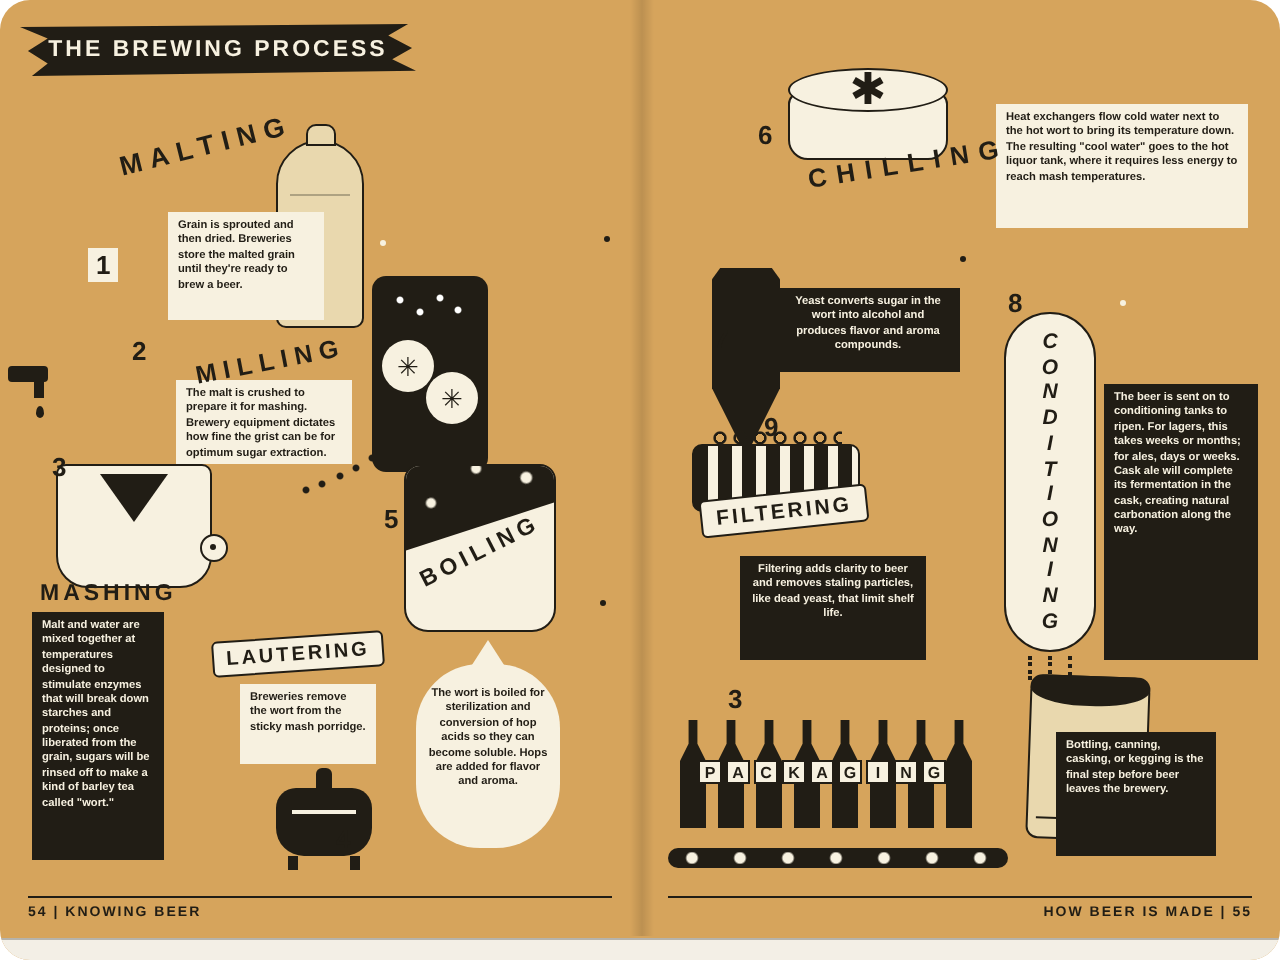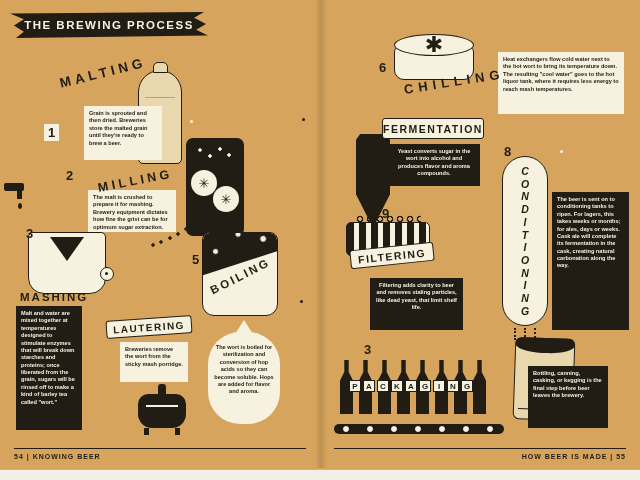--- a/index.html
+++ b/index.html
@@ -1,21 +1,21 @@
 <!DOCTYPE html>
 <html><head>
 <meta charset="utf-8">
 <style>
   :root{
     --bg:#d6a45c; --ink:#211d15; --paper:#f7f1e0; --cream:#e9d8ae;
   }
   *{margin:0;padding:0;box-sizing:border-box;}
   body{width:640px;height:480px;overflow:hidden;}
   .page{position:relative;width:640px;height:480px;background:var(--bg);
-        font-family:"Liberation Sans",sans-serif;color:var(--ink);overflow:hidden;}
+        font-family:"Liberation Sans",sans-serif;color:var(--ink);overflow:hidden;border-radius:15px;}
 
   
   .banner{position:absolute;left:10px;top:12px;width:198px;height:26px;background:var(--ink);
           color:var(--paper);display:flex;align-items:center;justify-content:center;
           font-weight:bold;font-size:11.5px;letter-spacing:1.5px;z-index:5;
           clip-path:polygon(0 6%,98% 0,93% 22%,99% 46%,94% 68%,100% 90%,3% 100%,7% 76%,2% 52%,7% 28%);}
 
   
   .word{position:absolute;font-weight:bold;color:var(--ink);transform-origin:left center;z-index:4;white-space:nowrap;}
   #w-malting{left:60px;top:76px;transform:rotate(-14deg);font-size:13.5px;letter-spacing:4px;}
@@ -200,21 +200,20 @@
   <div class="txt" id="d2">The malt is crushed to prepare it for mashing. Brewery equipment dictates how fine the grist can be for optimum sugar extraction.</div>
   <div class="txt dark" id="d3">Malt and water are mixed together at temperatures designed to stimulate enzymes that will break down starches and proteins; once liberated from the grain, sugars will be rinsed off to make a kind of barley tea called "wort."</div>
   <div class="txt" id="d4">Breweries remove the wort from the sticky mash porridge.</div>
   <div class="txt drop" id="d5">The wort is boiled for sterilization and conversion of hop acids so they can become soluble. Hops are added for flavor and aroma.</div>
   <div class="txt" id="d6">Heat exchangers flow cold water next to the hot wort to bring its temperature down. The resulting "cool water" goes to the hot liquor tank, where it requires less energy to reach mash temperatures.</div>
   <div class="txt dark" id="d7">Yeast converts sugar in the wort into alcohol and produces flavor and aroma compounds.</div>
   <div class="txt dark" id="d8">The beer is sent on to conditioning tanks to ripen. For lagers, this takes weeks or months; for ales, days or weeks. Cask ale will complete its fermentation in the cask, creating natural carbonation along the way.</div>
   <div class="txt dark" id="d9">Filtering adds clarity to beer and removes staling particles, like dead yeast, that limit shelf life.</div>
   <div class="txt dark" id="d10">Bottling, canning, casking, or kegging is the final step before beer leaves the brewery.</div>
 
-  <div class="labelbox" id="lb-ferment">FERMENTATION</div>
   <div class="labelbox" id="lb-lauter">LAUTERING</div>
   <div class="labelbox" id="lb-filter">FILTERING</div>
 
   <div class="silo"></div>
   <div class="mill">
     <span class="gear g1">✳</span>
     <span class="gear g2">✳</span>
   </div>
   <div class="stream"></div>
   <div class="faucet"></div>

